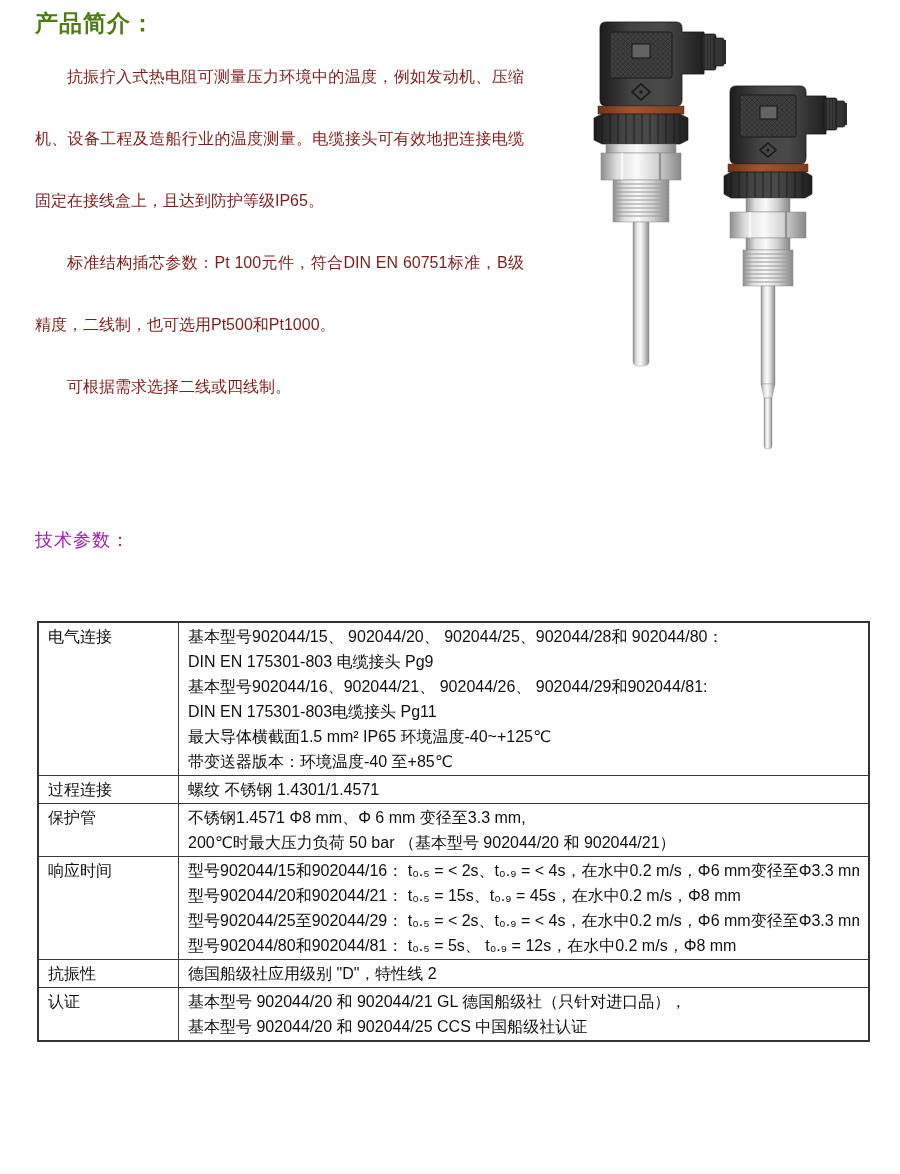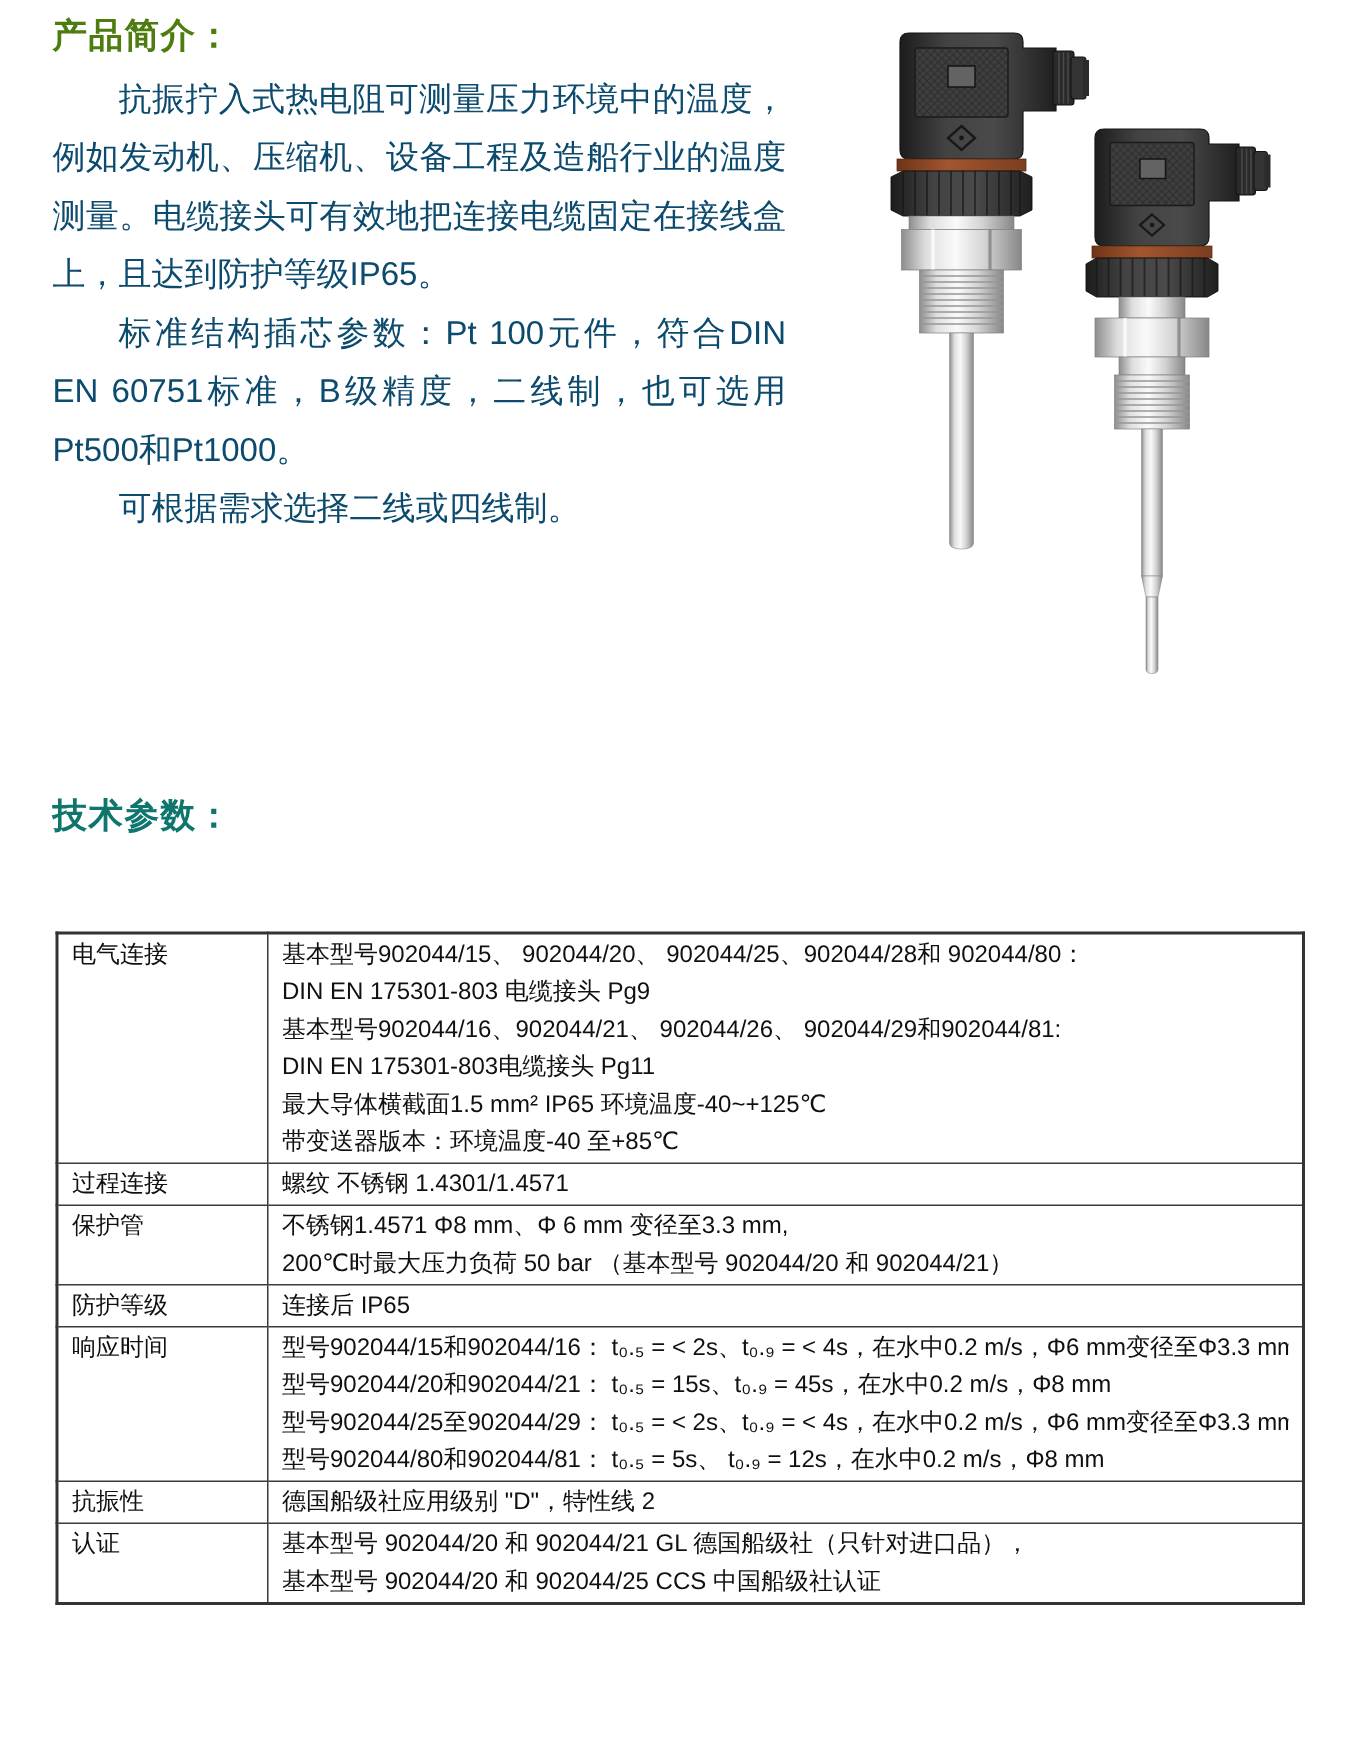--- a/index.html
+++ b/index.html
@@ -7,32 +7,32 @@
     width:900px;height:1174px;position:relative;background:#ffffff;
     font-family:"Liberation Sans","DejaVu Sans",sans-serif;color:#111;
     overflow:hidden;
   }
   .intro-title{
     position:absolute;left:35px;top:8px;
     font-size:23px;font-weight:bold;color:#4d7c0f;letter-spacing:1px;
   }
   .intro-body{
     position:absolute;left:35px;top:46px;width:489px;
-    font-size:22px;line-height:39px;text-align:justify;color:#0c4a6e;
+    font-size:16px;line-height:62px;text-align:justify;color:#7f1d1d;
   }
   .intro-body p{margin:0;text-indent:2em;}
   .figure{
     position:absolute;left:560px;top:0;width:340px;height:480px;
   }
   .figure svg{position:absolute;}
   .svg-left{left:28px;top:14px;}
   .svg-right{left:152px;top:80px;}
   .specs-title{
     position:absolute;left:35px;top:528px;
-    font-size:23px;font-weight:bold;color:#0f766e;letter-spacing:1px;
+    font-size:18px;font-weight:normal;color:#a21caf;letter-spacing:1px;
   }
   table.specs{
     position:absolute;left:37px;top:621px;width:833px;
     border-collapse:collapse;table-layout:fixed;
     font-size:16px;line-height:25px;color:#101010;
   }
   table.specs td{
     border:1px solid #3b3b3b;vertical-align:top;padding:1px 9px;
   }
   table.specs{border:2px solid #333;}
@@ -173,26 +173,20 @@
       </td>
     </tr>
     <tr>
       <td class="label">保护管</td>
       <td class="value">
         <div class="line">不锈钢1.4571    Φ8 mm、Φ 6 mm  变径至3.3 mm,</div>
         <div class="line">200℃时最大压力负荷 50 bar  （基本型号 902044/20 和 902044/21）</div>
       </td>
     </tr>
     <tr>
-      <td class="label">防护等级</td>
-      <td class="value">
-        <div class="line">连接后  IP65</div>
-      </td>
-    </tr>
-    <tr>
       <td class="label">响应时间</td>
       <td class="value">
         <div class="line">型号902044/15和902044/16：  t₀.₅ = &lt; 2s、t₀.₉ = &lt; 4s，在水中0.2 m/s，Φ6 mm变径至Φ3.3 mm</div>
         <div class="line">型号902044/20和902044/21：  t₀.₅ = 15s、t₀.₉ = 45s，在水中0.2 m/s，Φ8 mm</div>
         <div class="line">型号902044/25至902044/29：  t₀.₅ = &lt; 2s、t₀.₉ = &lt; 4s，在水中0.2 m/s，Φ6 mm变径至Φ3.3 mm</div>
         <div class="line">型号902044/80和902044/81：  t₀.₅ = 5s、  t₀.₉ = 12s，在水中0.2 m/s，Φ8 mm</div>
       </td>
     </tr>
     <tr>
       <td class="label">抗振性</td>

